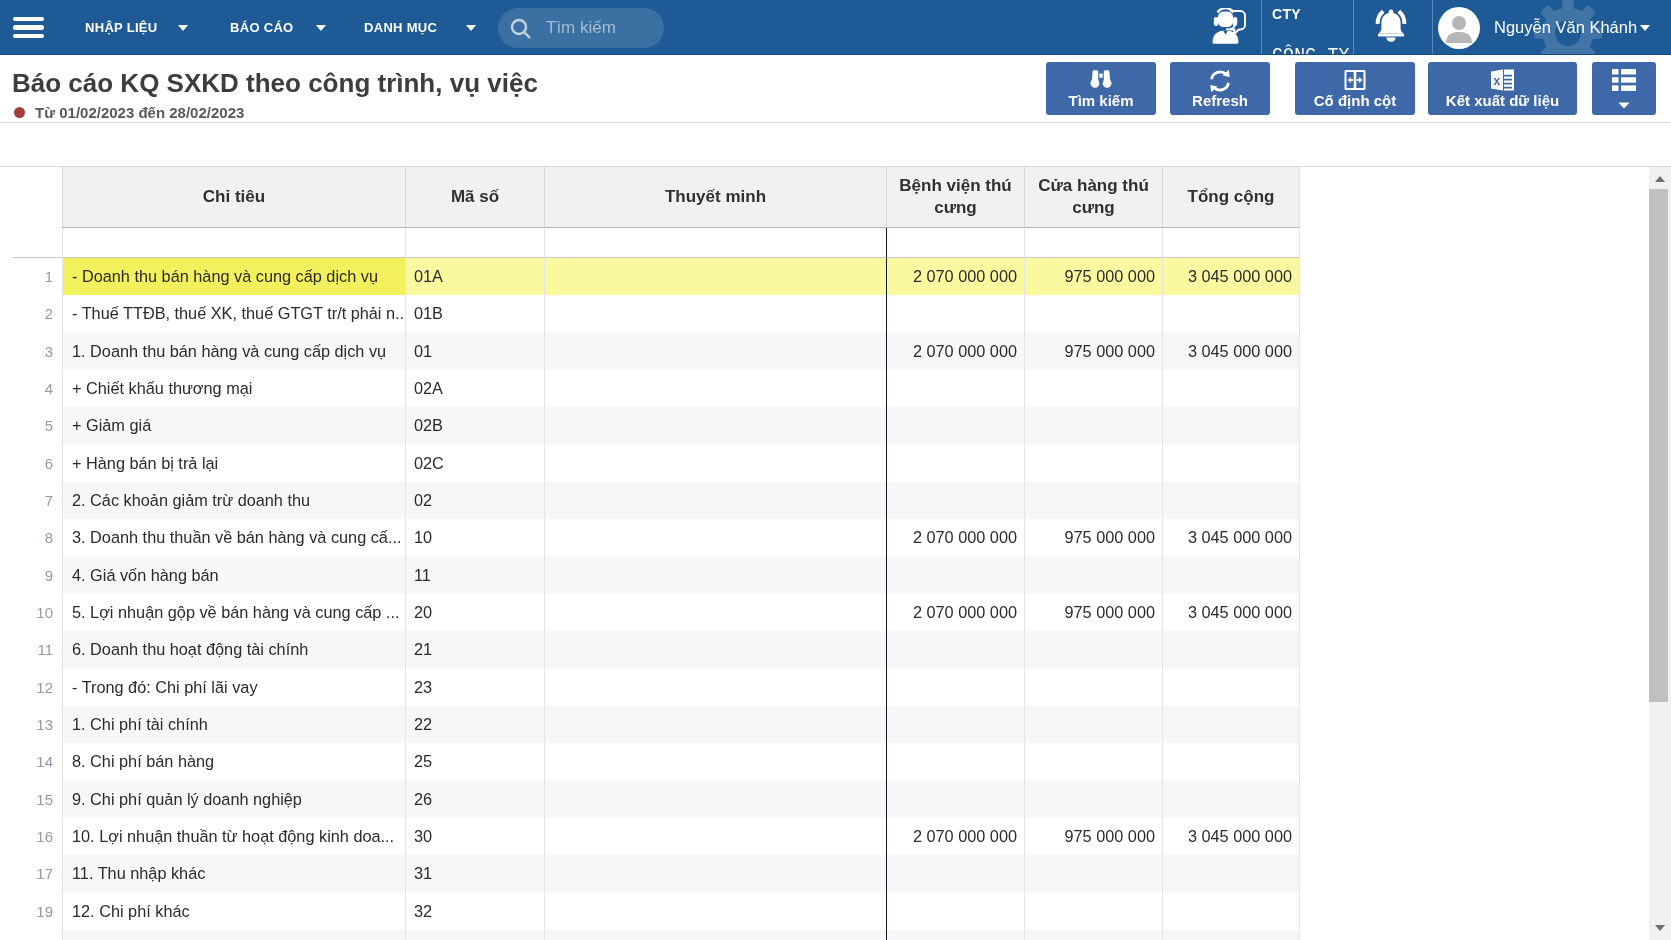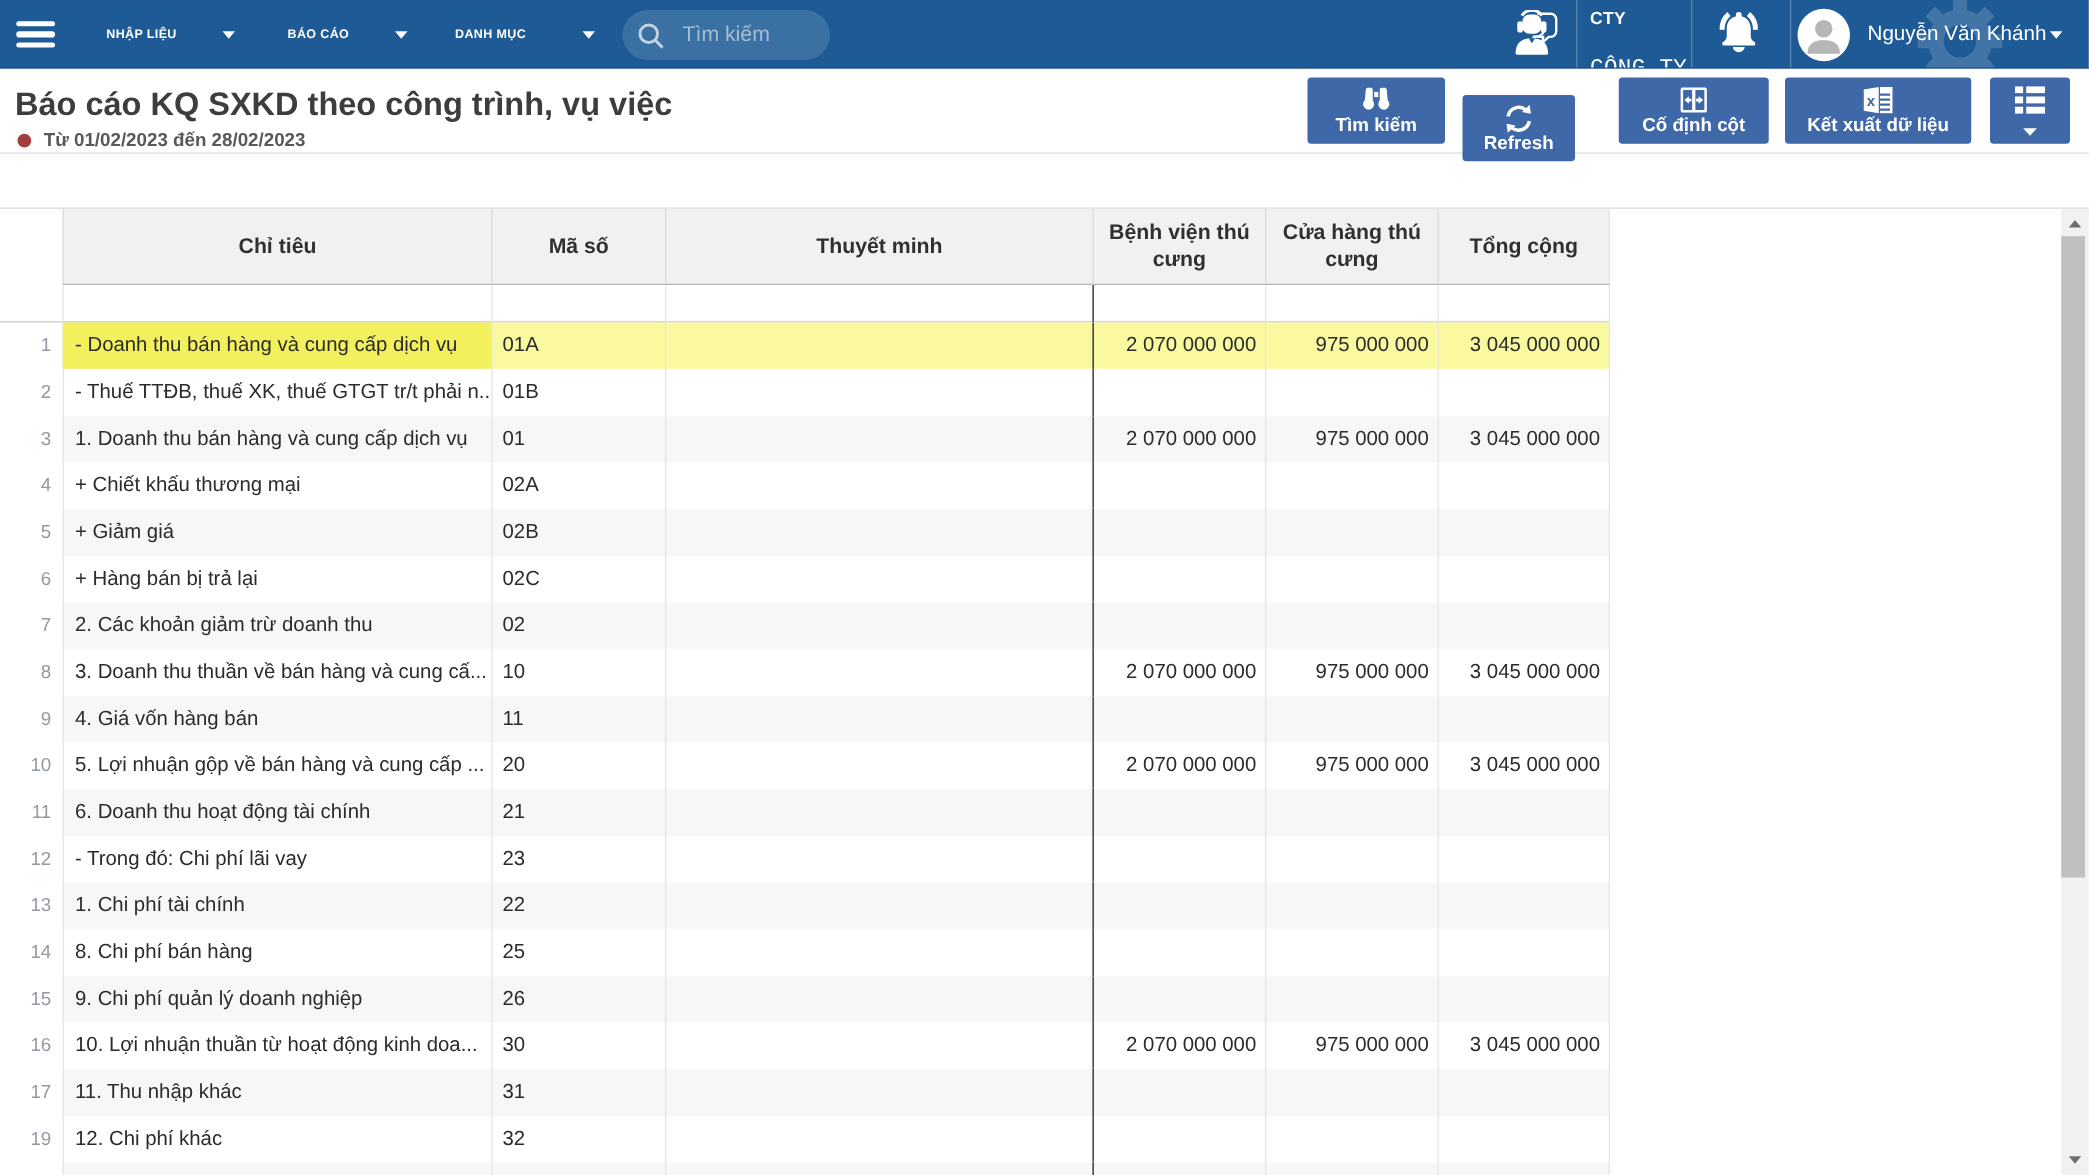--- a/index.html
+++ b/index.html
@@ -2,40 +2,40 @@
 <html><head>
 <meta charset="utf-8">
 <style>
 * { margin:0; padding:0; box-sizing:border-box; }
 html,body { width:1671px; height:940px; overflow:hidden; font-family:"Liberation Sans",sans-serif; background:#fff; }
 .abs { position:absolute; }
 
 
 #nav { position:absolute; left:0; top:0; width:1671px; height:55px; background:#1e5b96; overflow:hidden; border-bottom:1px solid #174a7d; }
 #nav .bar { position:absolute; left:13px; width:31px; height:4.5px; border-radius:2.5px; background:#fff; }
-.navitem { position:absolute; top:0; height:73px; line-height:55px; color:#fff; font-weight:bold; font-size:10px; letter-spacing:.3px; }
+.navitem { position:absolute; top:0; height:73px; line-height:55px; color:#fff; font-weight:bold; font-size:13px; letter-spacing:.3px; }
 .caret { position:absolute; width:0; height:0; border-left:5.5px solid transparent; border-right:5.5px solid transparent; border-top:6px solid #fff; }
 #searchpill { position:absolute; left:498px; top:8px; width:166px; height:40px; border-radius:20px; background:rgba(255,255,255,.13); }
 #searchtxt { position:absolute; left:546px; top:8px; height:40px; line-height:40px; font-size:17px; color:#a3bdd3; }
 .navsep { position:absolute; top:0; width:1px; height:55px; background:rgba(255,255,255,.28); }
 #uname { position:absolute; left:1494px; top:0; height:55px; line-height:55px; color:#fff; font-size:16.5px; }
 #avatar { position:absolute; left:1438px; top:7px; width:42px; height:42px; border-radius:50%; background:#fff; }
 
 
 #pghead { position:absolute; left:0; top:55px; width:1671px; height:68px; background:#fff; border-bottom:1px solid #dcdcdc; }
 #title { position:absolute; left:12px; top:68px; font-size:26px; font-weight:bold; color:#3d3d3d; }
 #dot { position:absolute; left:14px; top:107px; width:11px; height:11px; border-radius:50%; background:#a33e3e; }
 #daterange { position:absolute; left:35px; top:104px; font-size:15px; font-weight:bold; color:#595959; }
 .btn { position:absolute; top:6px; height:53px; background:#3f68a8; border-radius:3px; color:#fff; text-align:center; }
 .btn .lbl { position:absolute; left:0; right:0; bottom:6px; font-size:15px; font-weight:bold; }
 .btn svg { position:absolute; top:7px; left:50%; transform:translateX(-50%); }
 
 
 #topline { position:absolute; left:0; top:166px; width:1671px; height:1px; background:#d9d9d9; }
-#tbl { position:absolute; left:0; top:167px; width:1256px; }
+#tbl { position:absolute; left:12px; top:167px; width:1256px; }
 .trow { display:flex; width:1288px; }
 .trow > div { flex:none; overflow:hidden; white-space:nowrap; }
 .c1 { width:50px; }
 .c2 { width:343px; border-left:1px solid #e4e4e4; }
 .c3 { width:139px; border-left:1px solid #e4e4e4; }
 .c4 { width:342px; border-left:1px solid #e4e4e4; }
 .c5 { width:138px; border-left:1px solid #0f172a; }
 .c6 { width:138px; border-left:1px solid #e4e4e4; }
 .c7 { width:138px; border-left:1px solid #e4e4e4; border-right:1px solid #e4e4e4; }
 #thead { height:61px; }
@@ -124,21 +124,21 @@
 <div class="btn" style="left:1046px; top:62px; width:110px;">
   <svg width="23" height="20" viewBox="0 0 23 20" fill="#fff">
     <path d="M4.6 1.2 h2.6 a1.5 1.5 0 0 1 1.5 1.5 v9.5 h-6.4 l0.8 -9.7 a1.5 1.5 0 0 1 1.5 -1.3 Z"></path>
     <path d="M18.4 1.2 h-2.6 a1.5 1.5 0 0 0 -1.5 1.5 v9.5 h6.4 l-0.8 -9.7 a1.5 1.5 0 0 0 -1.5 -1.3 Z"></path>
     <circle cx="5.4" cy="14.3" r="4.4"></circle>
       <circle cx="17.6" cy="14.3" r="4.4"></circle>
     <rect x="9.9" y="4.5" width="3.2" height="4.2"></rect>
   </svg>
   <div class="lbl">Tìm kiếm</div>
 </div>
-<div class="btn" style="left:1170px; top:76px; width:90px;">
+<div class="btn" style="left:1170px; top:62px; width:100px;">
   <svg width="25" height="24" viewBox="0 0 25 24" fill="none">
     <path d="M4 10.2 a8.6 8.6 0 0 1 14.8 -4.5" stroke="#fff" stroke-width="2.8"></path>
     <path d="M21.3 0.8 l0.9 7.2 l-7.2 -1.4 Z" fill="#fff"></path>
     <path d="M21 13.8 a8.6 8.6 0 0 1 -14.8 4.5" stroke="#fff" stroke-width="2.8"></path>
     <path d="M3.7 23.2 l-0.9 -7.2 l7.2 1.4 Z" fill="#fff"></path>
   </svg>
   <div class="lbl">Refresh</div>
 </div>
 <div class="btn" style="left:1295px; top:62px; width:120px;">
   <svg width="23" height="22" viewBox="0 0 23 22" fill="#fff">

